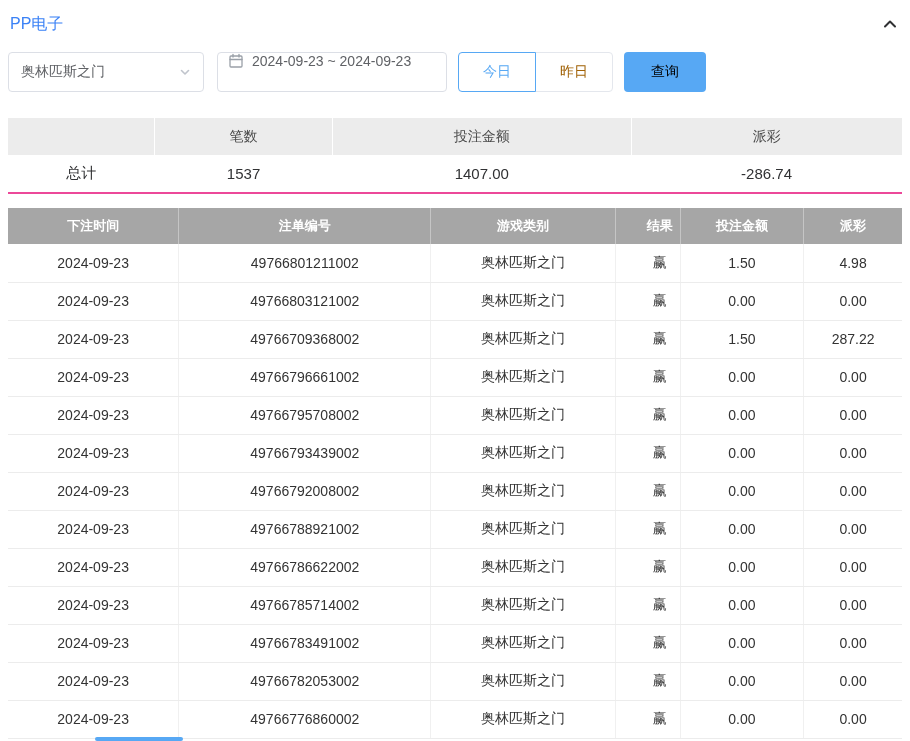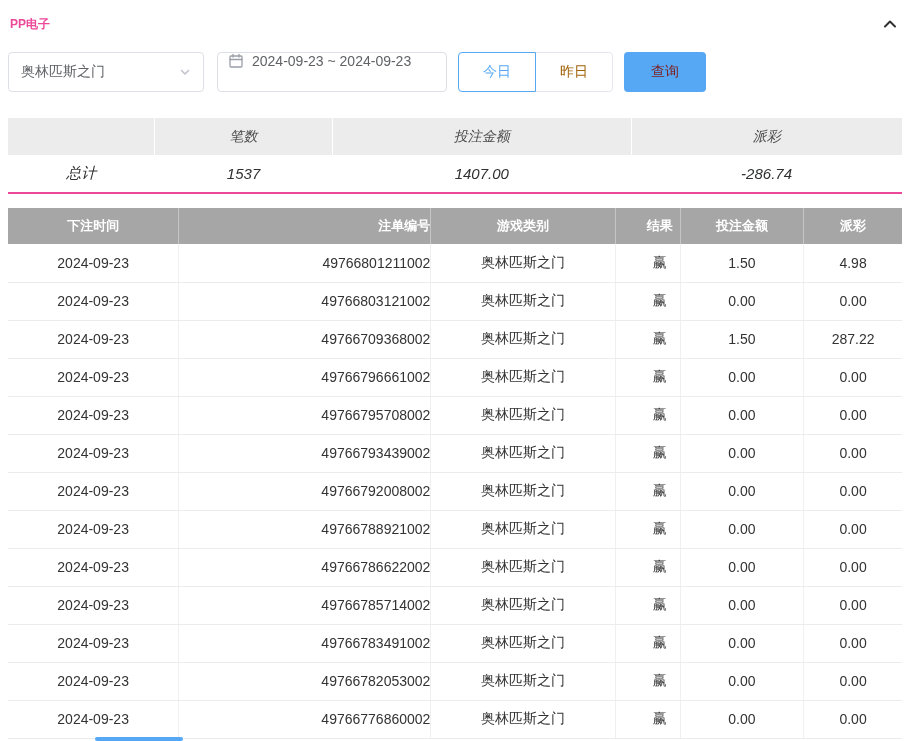--- a/index.html
+++ b/index.html
@@ -12,21 +12,21 @@
     position: relative;
     color: #333;
   }
   .page { padding: 0 8px; position: relative; height: 741px; }
 
   
   .panel-header {
     display: flex; align-items: center; justify-content: space-between;
     padding: 12px 2px 0 2px; height: 36px;
   }
-  .panel-title { font-size: 12px; font-weight: bold; color: #ec4899; }
+  .panel-title { font-size: 16px; font-weight: normal; color: #3b82f6; }
   .collapse-btn { display: inline-flex; align-items: center; cursor: pointer; padding: 2px; }
 
   
   .filter-bar { display: flex; align-items: center; margin-top: 16px; height: 40px; }
   .select-box {
     width: 196px; height: 40px; border: 1px solid #dcdfe6; border-radius: 4px;
     display: flex; align-items: center; justify-content: space-between;
     padding: 0 12px; font-size: 14px; color: #606266; background: #fff; cursor: pointer;
   }
   .date-box {
@@ -38,27 +38,27 @@
   .btn-group { display: flex; margin-left: 11px; }
   .qbtn {
     width: 78px; height: 40px; background: #fff; border: 1px solid #e4e7ed;
     font-size: 14px; color: #a16207; cursor: pointer; margin-left: -1px;
     font-family: inherit;
   }
   .qbtn:first-child { border-radius: 4px 0 0 4px; margin-left: 0; }
   .qbtn:last-child { border-radius: 0 4px 4px 0; }
   .qbtn-active { border: 1px solid #57a8f4; color: #57a8f4; position: relative; z-index: 2; }
   .query-btn {
-    width: 82px; height: 40px; margin-left: 11px; background: #57a8f4; color: #7f1d1d;
+    width: 82px; height: 40px; margin-left: 11px; background: #57a8f4; color: #000000;
     border: none; border-radius: 4px; font-size: 14px; cursor: pointer; font-family: inherit;
   }
 
   
   table { border-collapse: collapse; width: 100%; table-layout: fixed; }
-  .summary { margin-top: 26px; font-style: italic; }
+  .summary { margin-top: 26px; }
   .summary th {
     background: #ececec; height: 37px; font-size: 14px; font-weight: 400;
     color: #4a4a4a; text-align: center; border-right: 1px solid #fff;
   }
   .summary th:last-child { border-right: none; }
   .summary td {
     height: 38px; font-size: 15px; color: #303133; text-align: center;
     border-bottom: 2px solid #ec4899; background: #fff;
   }
   .summary th:nth-child(1), .summary td:nth-child(1) { width: 16.4%; }
@@ -74,21 +74,21 @@
     text-align: center; border-right: 1px solid rgba(255,255,255,0.35); margin-top: 12px;
   }
   .bets th:last-child { border-right: none; }
   .bets td {
     height: 38px; font-size: 14px; color: #333; text-align: center; background: #fff;
     border-bottom: 1px solid #ececec; border-right: 1px solid #f0f0f0;
     overflow: hidden; white-space: nowrap;
   }
   .bets td:last-child { border-right: none; }
   .bets th:nth-child(1), .bets td:nth-child(1) { width: 19.1%; }
-  .bets th:nth-child(2), .bets td:nth-child(2) { width: 28.2%; text-align: right; }
+  .bets th:nth-child(2), .bets td:nth-child(2) { width: 28.2%; }
   .bets th:nth-child(3), .bets td:nth-child(3) { width: 20.6%; }
   .bets th:nth-child(4), .bets td:nth-child(4) { width: 7.3%; padding-left: 24px; }
   .bets th:nth-child(5), .bets td:nth-child(5) { width: 13.8%; }
   .bets th:nth-child(6), .bets td:nth-child(6) { width: 11%; }
 
   
   .hscroll-thumb {
     position: absolute; left: 95px; bottom: 0; width: 88px; height: 4px;
     background: #57a8f4; border-radius: 2px; cursor: grab;
   }

